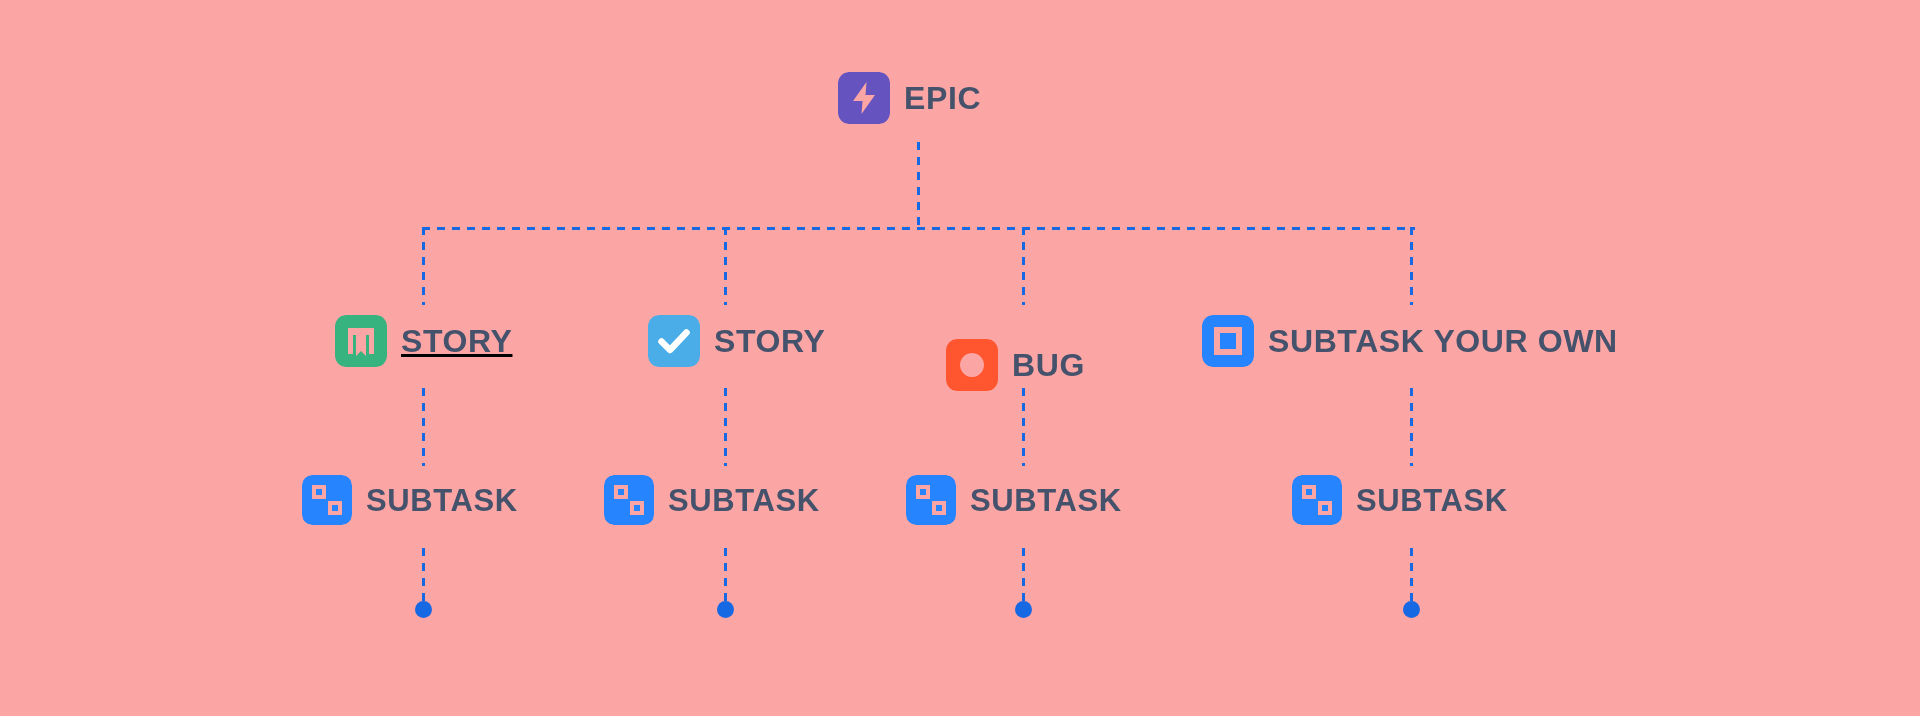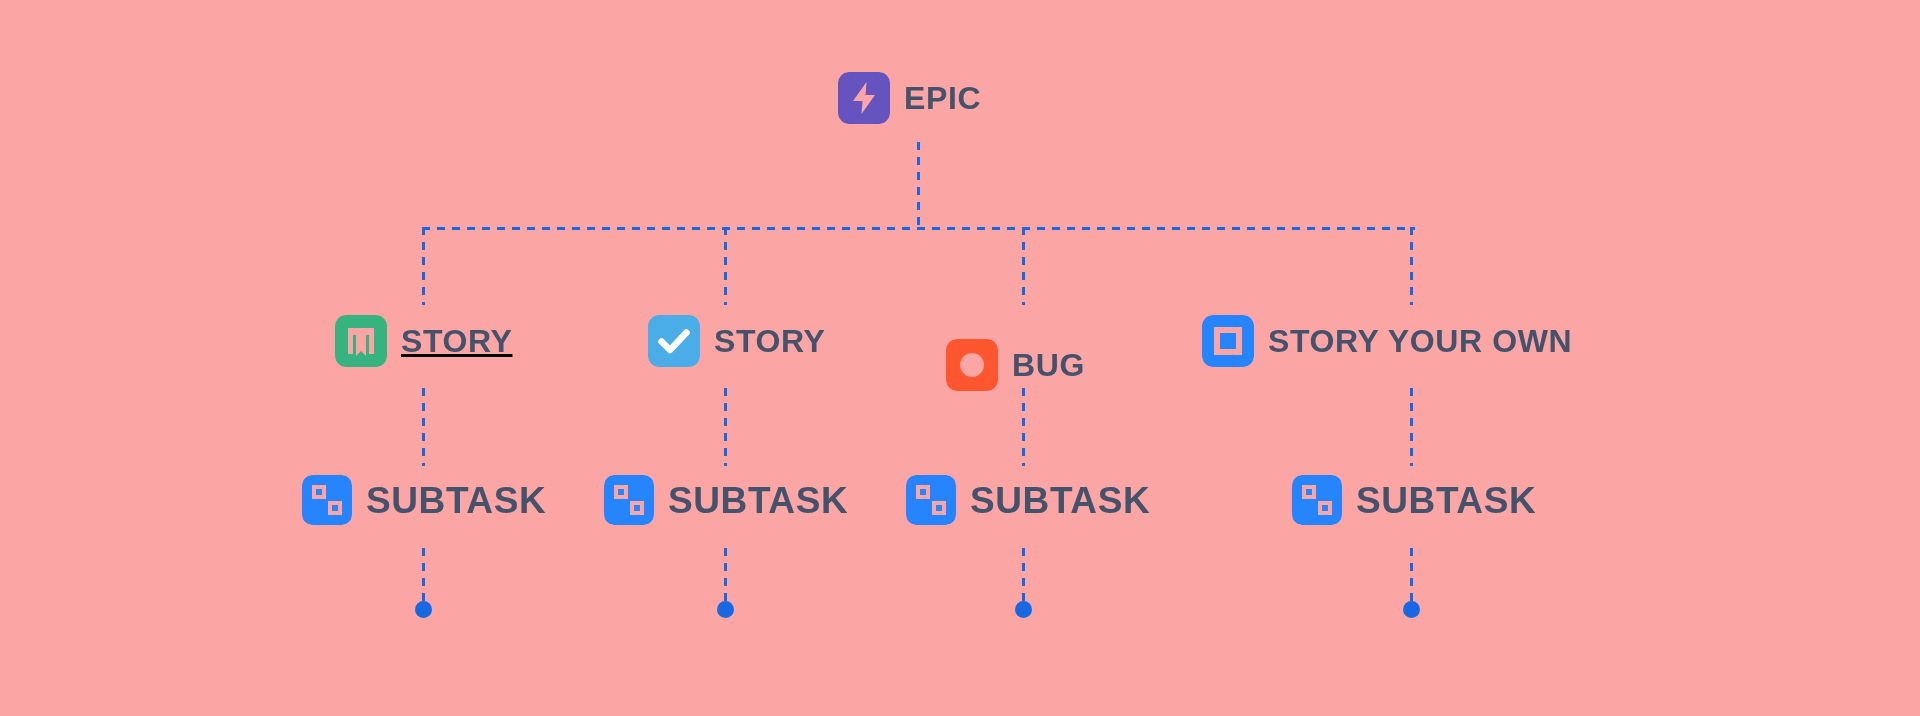--- a/index.html
+++ b/index.html
@@ -39,21 +39,21 @@
   }
   .node-label {
     font-family: "Liberation Sans", sans-serif;
     font-weight: bold;
     font-size: 32px;
     letter-spacing: 0.6px;
     color: #45526B;
     line-height: 1;
   }
   .node-label.lvl3 {
-    font-size: 37px;
+    font-size: 31px;
   }
 
   
   .conn {
     position: absolute;
     background-repeat: repeat;
   }
   .conn-v {
     width: 3px;
     background-image: linear-gradient(
@@ -139,21 +139,21 @@
     </svg>
     <span class="node-label">BUG</span>
   </div>
 
   <div class="node" style="left:1202px; top:315px;">
     <svg class="node-icon" viewBox="0 0 52 52">
       <path d="M0 11 A11 11 0 0 1 11 0 L41 0 A11 11 0 0 1 52 11 L52 41 A11 11 0 0 1 41 52 L11 52 A11 11 0 0 1 0 41 Z
                M12 12 L40 12 L40 40 L12 40 Z" fill="#2684FF" fill-rule="evenodd"></path>
       <rect x="18" y="18" width="16" height="16" fill="#2684FF"></rect>
     </svg>
-    <span class="node-label">STORY YOUR OWN</span>
+    <span class="node-label">SUBTASK YOUR OWN</span>
   </div>
 
   <div class="node" style="left:302px; top:475px;">
     <svg class="node-icon sm" viewBox="0 0 50 50">
       <path d="M0 10 A10 10 0 0 1 10 0 L40 0 A10 10 0 0 1 50 10 L50 40 A10 10 0 0 1 40 50 L10 50 A10 10 0 0 1 0 40 Z
                M10 10 L24 10 L24 24 L10 24 Z
                M26 26 L40 26 L40 40 L26 40 Z" fill="#2684FF" fill-rule="evenodd"></path>
       <rect x="14" y="14" width="6" height="6" fill="#2684FF"></rect>
       <rect x="30" y="30" width="6" height="6" fill="#2684FF"></rect>
     </svg>

